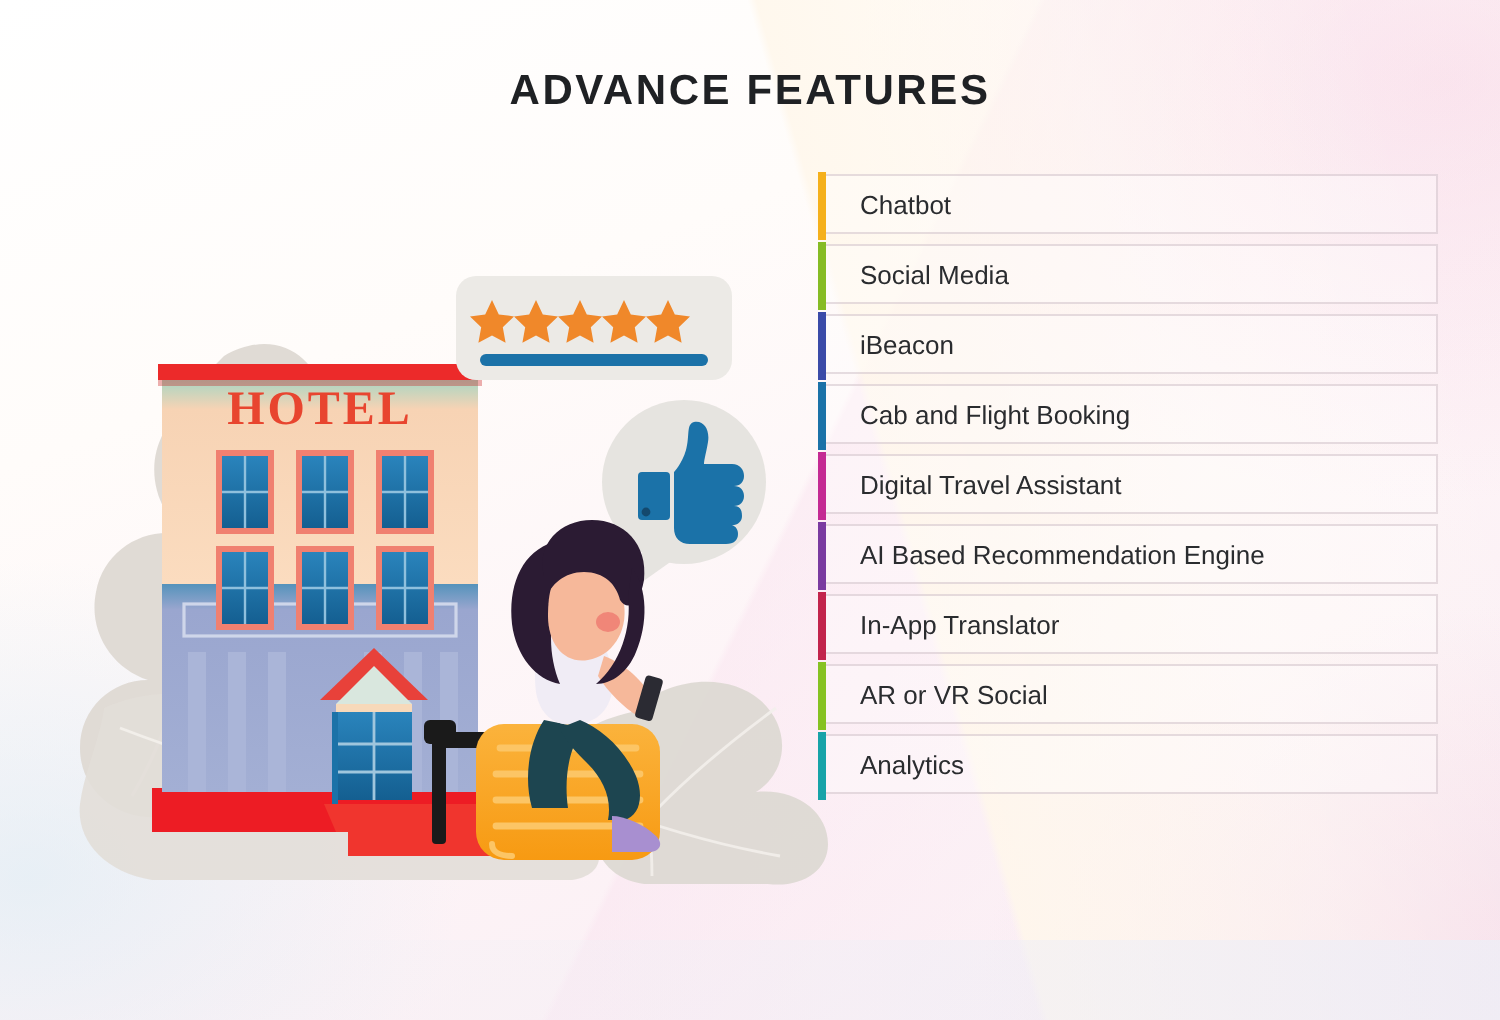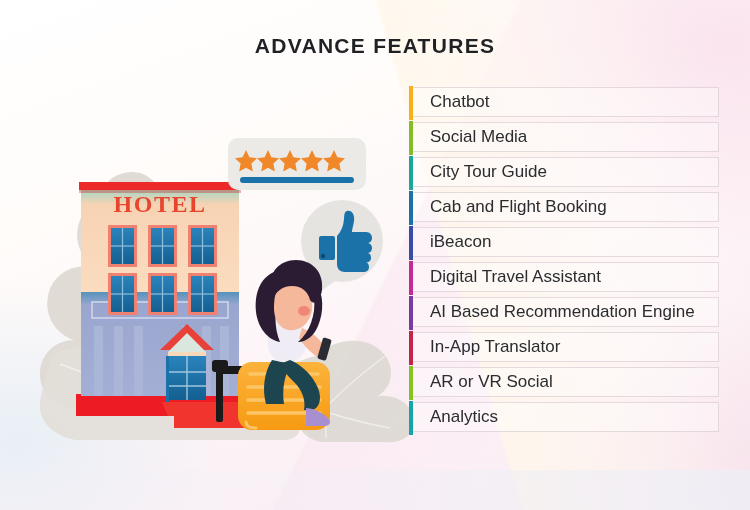--- a/index.html
+++ b/index.html
@@ -82,21 +82,21 @@
   }
   .feature-bar {
     position: absolute;
     left: -1px;
     top: -2px;
     width: 4px;
     height: 34px;
   }
   .feature-label {
     padding-left: 20px;
-    font-size: 17px;
+    font-size: 13px;
     color: #2a2c2f;
     white-space: nowrap;
   }
 
   
   .illus {
     position: absolute;
     left: 16px;
     top: 60px;
     width: 410px;
@@ -351,32 +351,28 @@
   <div class="feature-list">
     <div class="feature-row">
       <span class="feature-bar" style="background: rgb(245, 176, 27);"></span>
       <span class="feature-label">Chatbot</span>
     </div>
     <div class="feature-row">
       <span class="feature-bar" style="background: rgb(134, 188, 37);"></span>
       <span class="feature-label">Social Media</span>
     </div>
     <div class="feature-row">
-      <span class="feature-bar" style="background: rgb(23, 167, 155);"></span>
-      <span class="feature-label">City Tour Guide</span>
+      <span class="feature-bar" style="background: rgb(59, 75, 168);"></span>
+      <span class="feature-label">iBeacon</span>
     </div>
     <div class="feature-row">
       <span class="feature-bar" style="background: rgb(27, 114, 168);"></span>
       <span class="feature-label">Cab and Flight Booking</span>
     </div>
     <div class="feature-row">
-      <span class="feature-bar" style="background: rgb(59, 75, 168);"></span>
-      <span class="feature-label">iBeacon</span>
-    </div>
-    <div class="feature-row">
       <span class="feature-bar" style="background: rgb(196, 42, 147);"></span>
       <span class="feature-label">Digital Travel Assistant</span>
     </div>
     <div class="feature-row">
       <span class="feature-bar" style="background: rgb(122, 59, 160);"></span>
       <span class="feature-label">AI Based Recommendation Engine</span>
     </div>
     <div class="feature-row">
       <span class="feature-bar" style="background: rgb(194, 36, 76);"></span>
       <span class="feature-label">In-App Translator</span>

